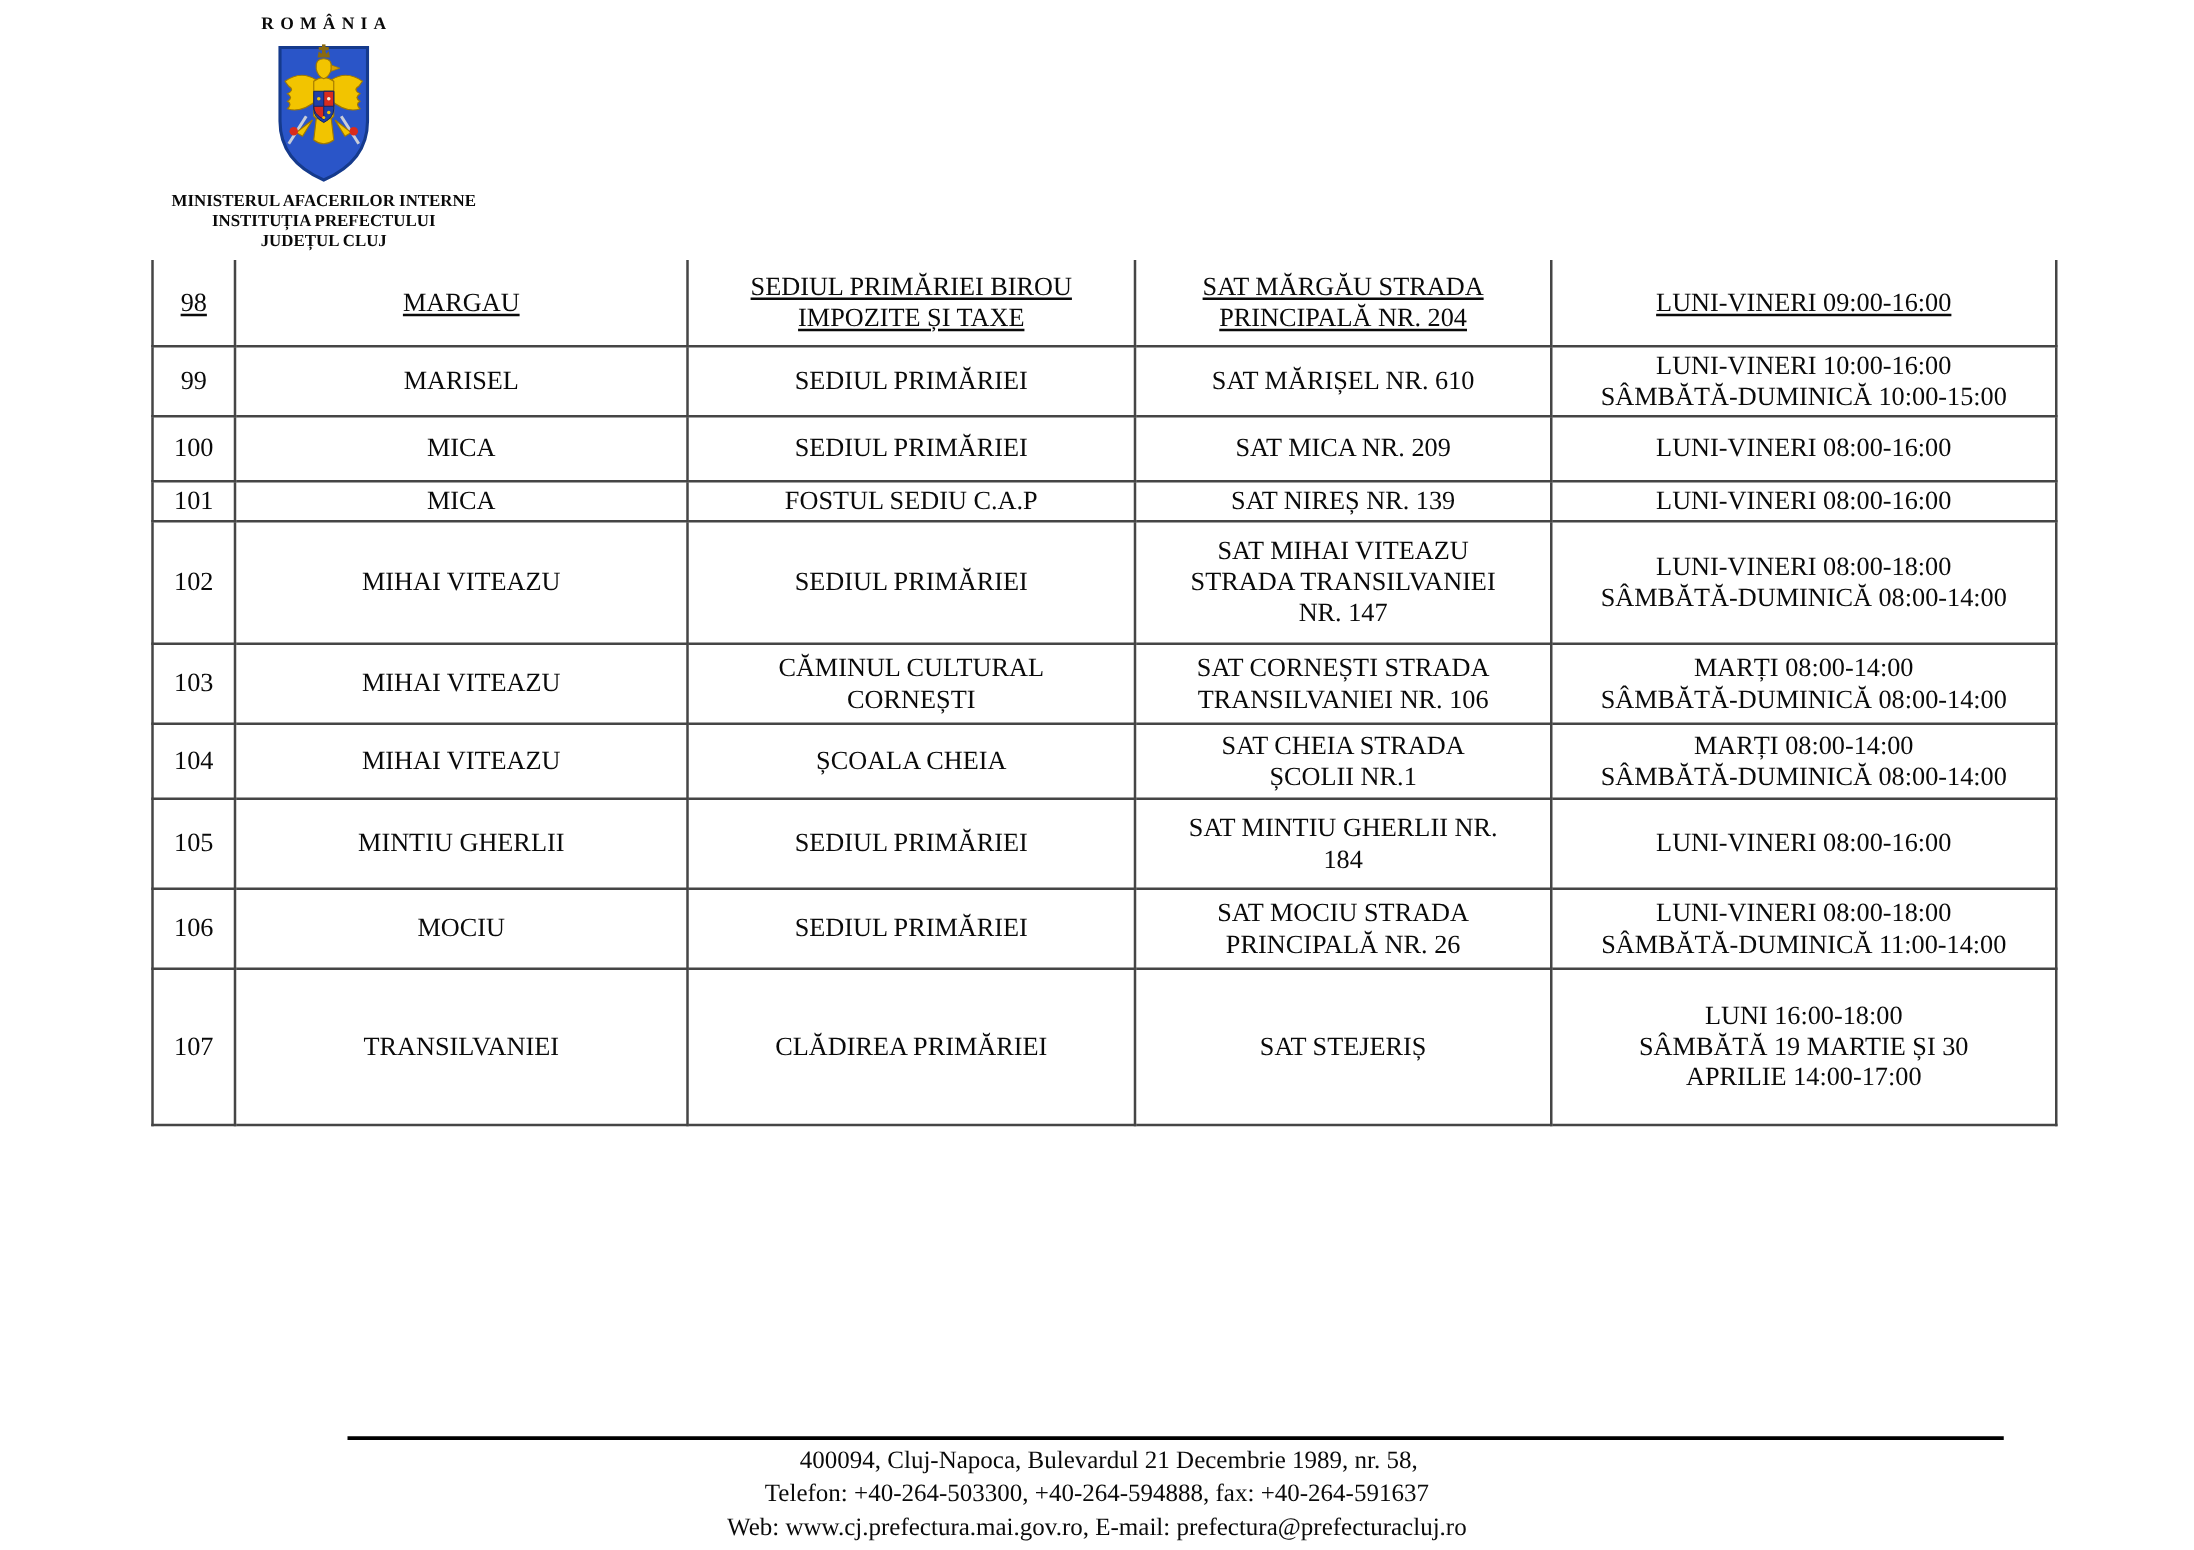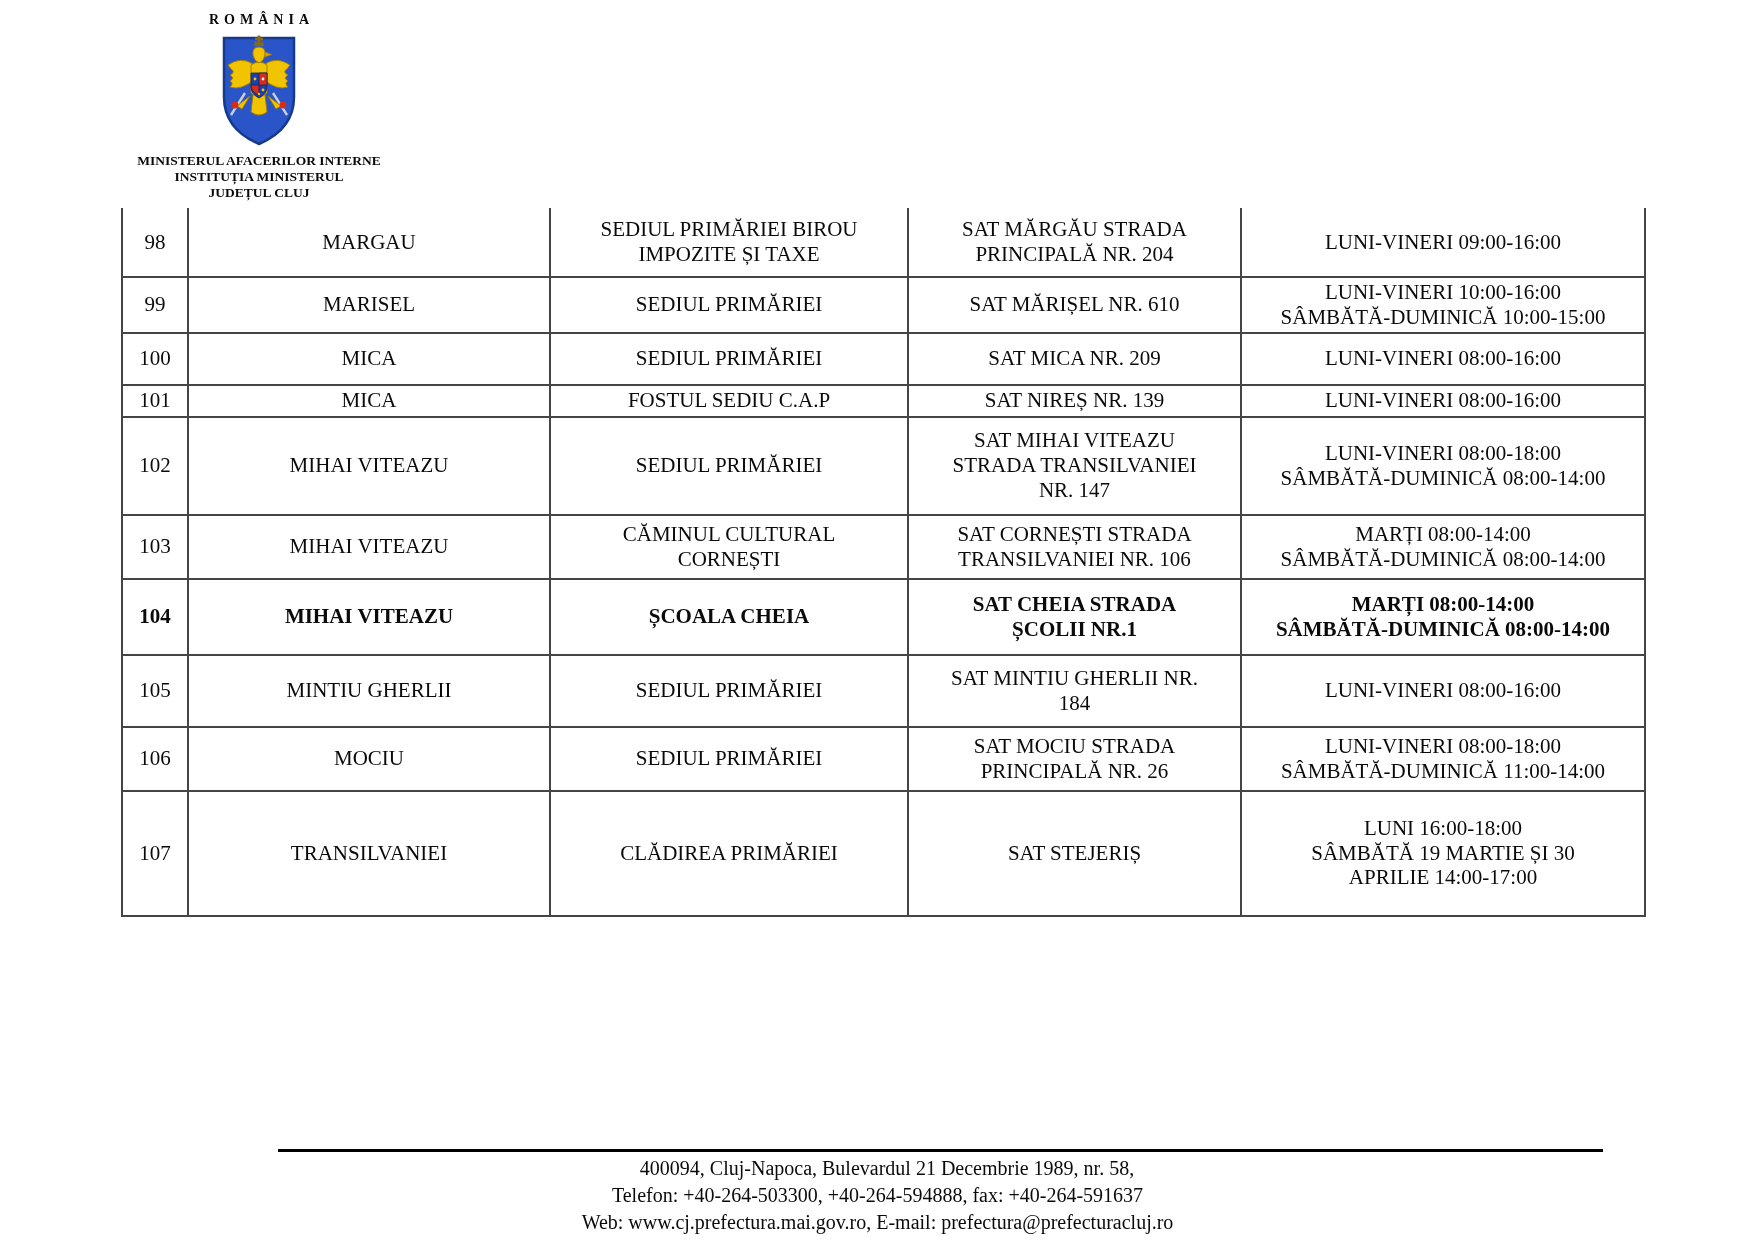--- a/index.html
+++ b/index.html
@@ -54,27 +54,27 @@
   }
   .tbl td {
     border: 2px solid #454545;
     text-align: center;
     vertical-align: middle;
     padding: 2px 6px;
     line-height: 1.18;
     overflow: hidden;
   }
   .tbl tr:first-child td { border-top: none; }
-  .tbl tr:nth-child(1)  { height: 69px; }
+  .tbl tr:nth-child(1)  { height: 69px; text-decoration: underline; }
   .tbl tr:nth-child(2)  { height: 55px; }
   .tbl tr:nth-child(3)  { height: 52px; }
   .tbl tr:nth-child(4)  { height: 32px; }
   .tbl tr:nth-child(5)  { height: 98px; }
   .tbl tr:nth-child(6)  { height: 64px; }
-  .tbl tr:nth-child(7)  { height: 76px; font-weight: bold; }
+  .tbl tr:nth-child(7)  { height: 60px; }
   .tbl tr:nth-child(8)  { height: 72px; }
   .tbl tr:nth-child(9)  { height: 64px; }
   .tbl tr:nth-child(10) { height: 125px; }
 
   
   .footer-rule {
     position: absolute;
     left: 278px;
     top: 1149px;
     width: 1325px;
@@ -132,21 +132,21 @@
         <path d="M30,50 H38 V60.5 Q34,58.5 31.5,55.5 Q30,53 30,50 Z" fill="#D92B1C"></path>
       </g>
       <circle cx="34" cy="44" r="1.4" fill="#F2C400"></circle>
       <circle cx="42" cy="44" r="1.4" fill="#F6F0DC"></circle>
       <circle cx="42" cy="55" r="1.4" fill="#F2C400"></circle>
       <circle cx="38" cy="59" r="1.2" fill="#F2C400"></circle>
     </svg>
 
     <div class="ministry">
       <div>MINISTERUL AFACERILOR INTERNE</div>
-      <div>INSTITUȚIA MINISTERUL</div>
+      <div>INSTITUȚIA PREFECTULUI</div>
       <div>JUDEȚUL CLUJ</div>
     </div>
   </div>
 
   <table class="tbl">
     <colgroup>
       <col style="width:66px">
       <col style="width:362px">
       <col style="width:358px">
       <col style="width:333px">

